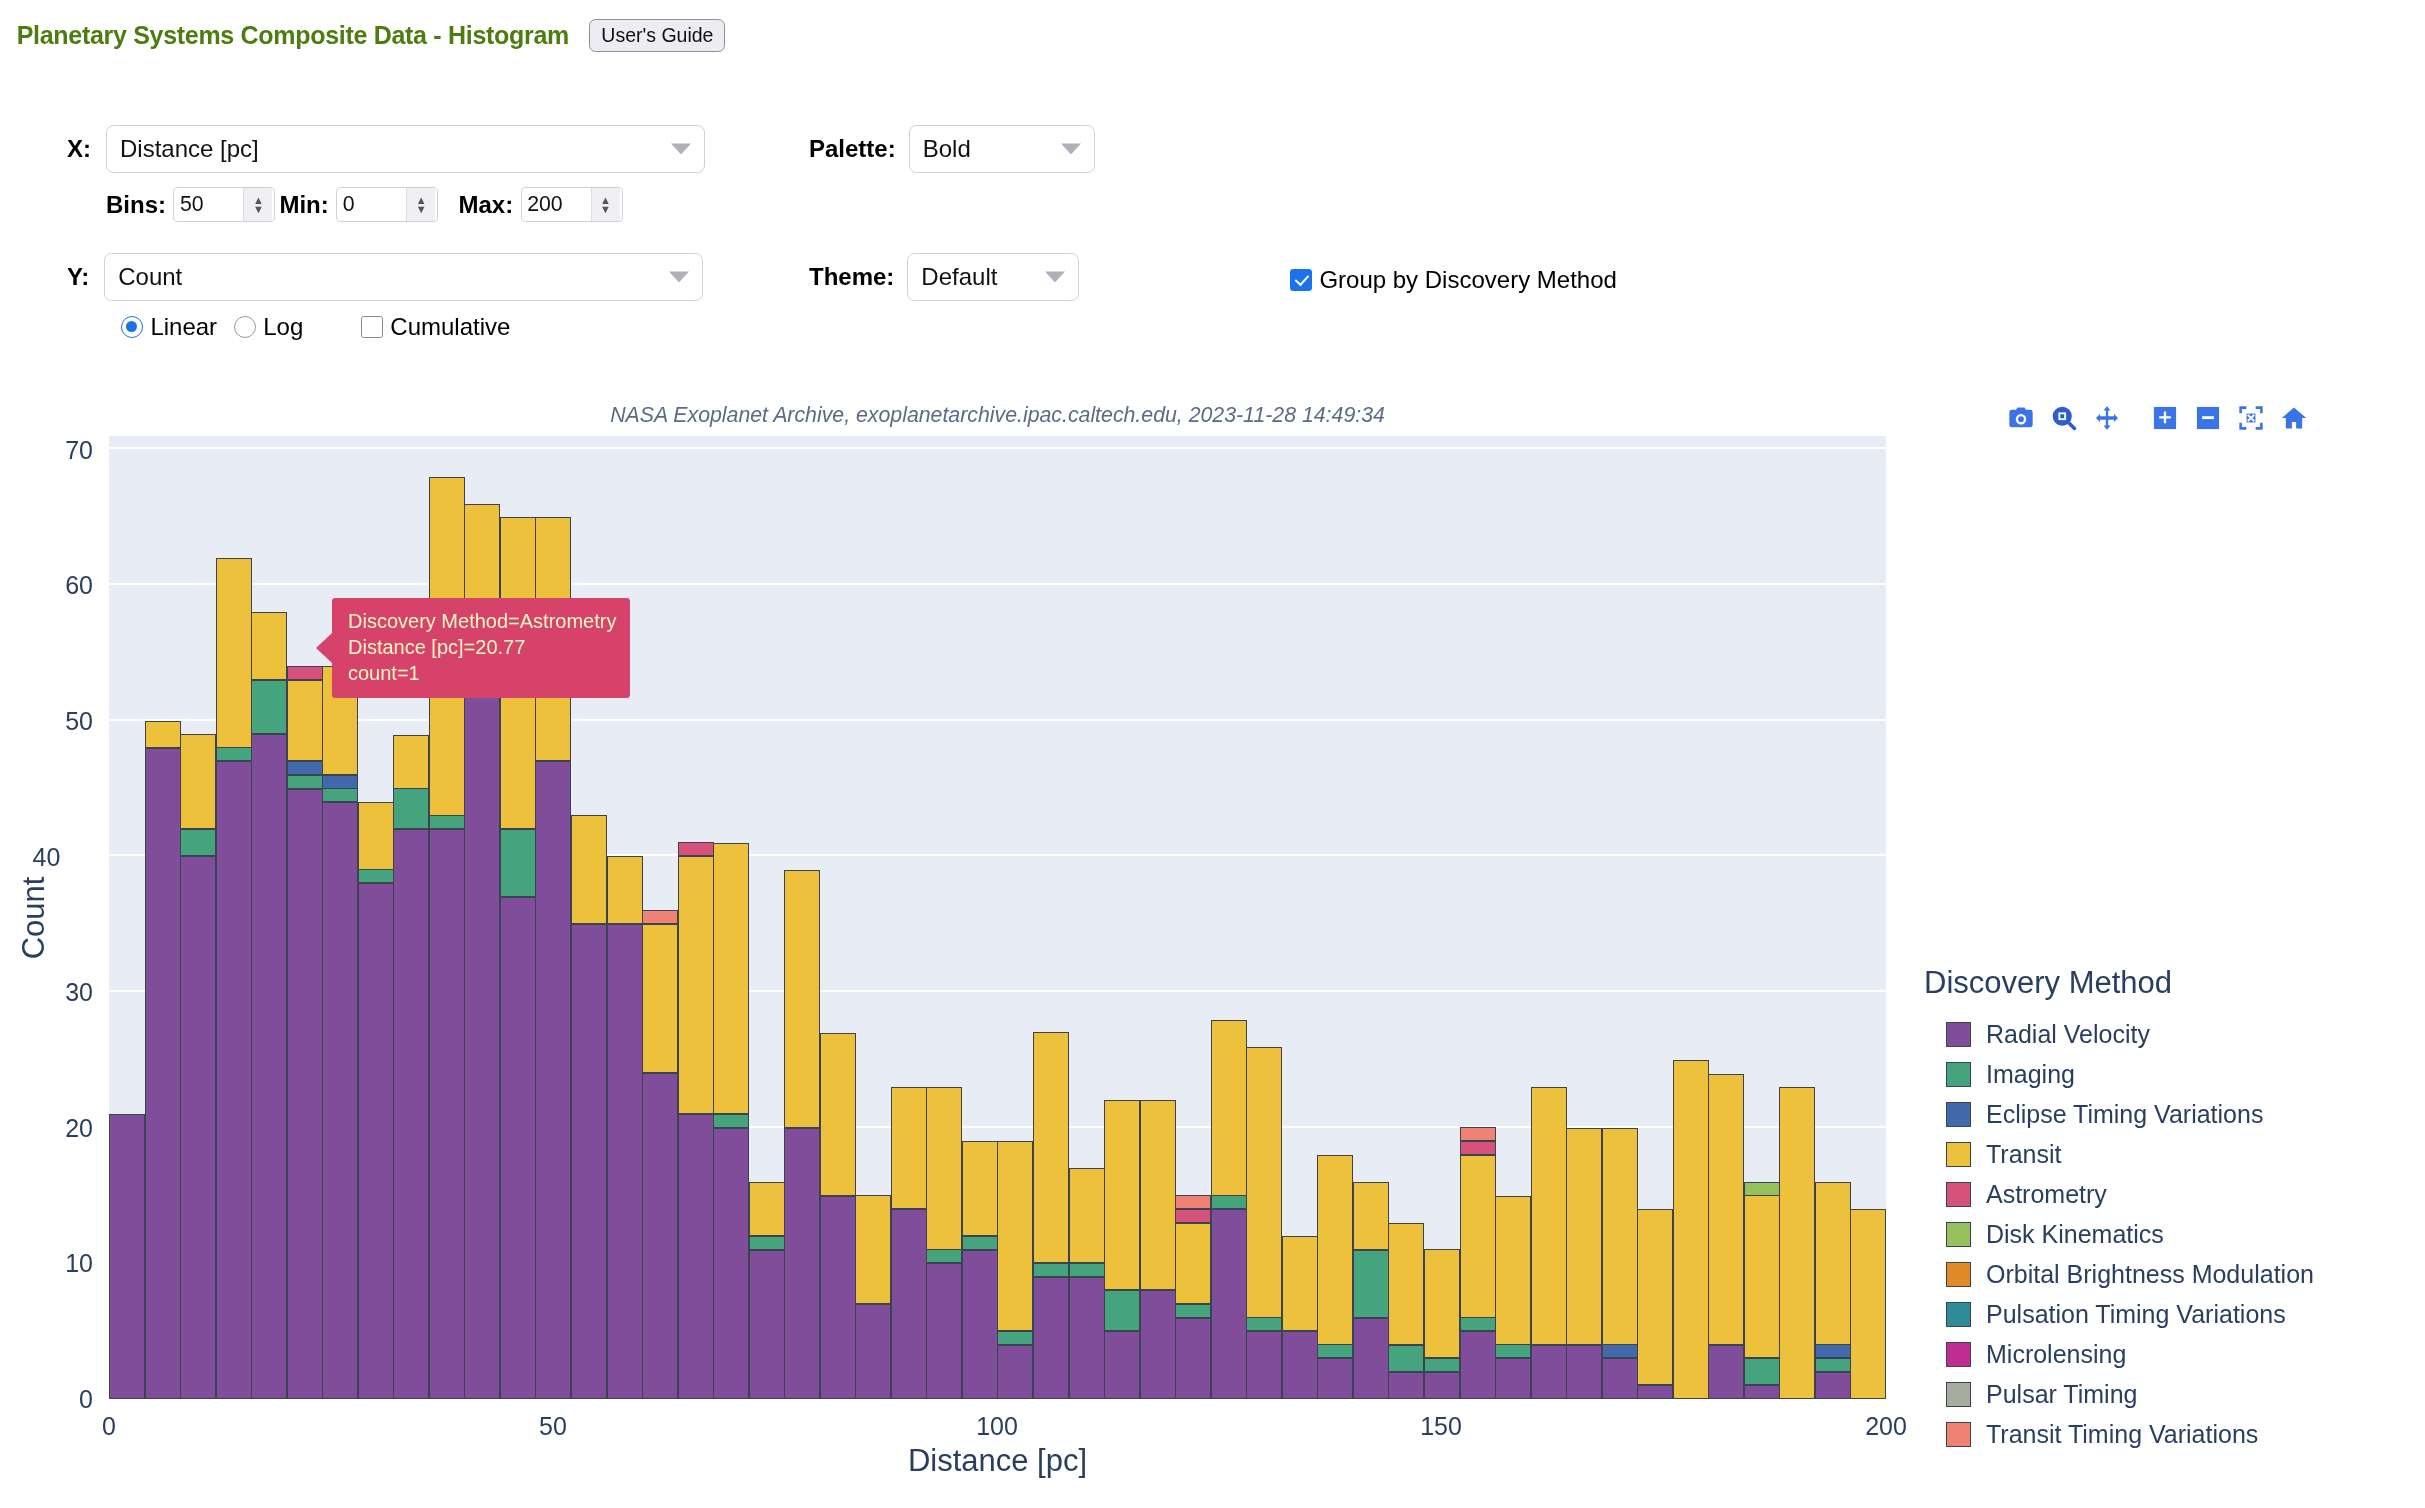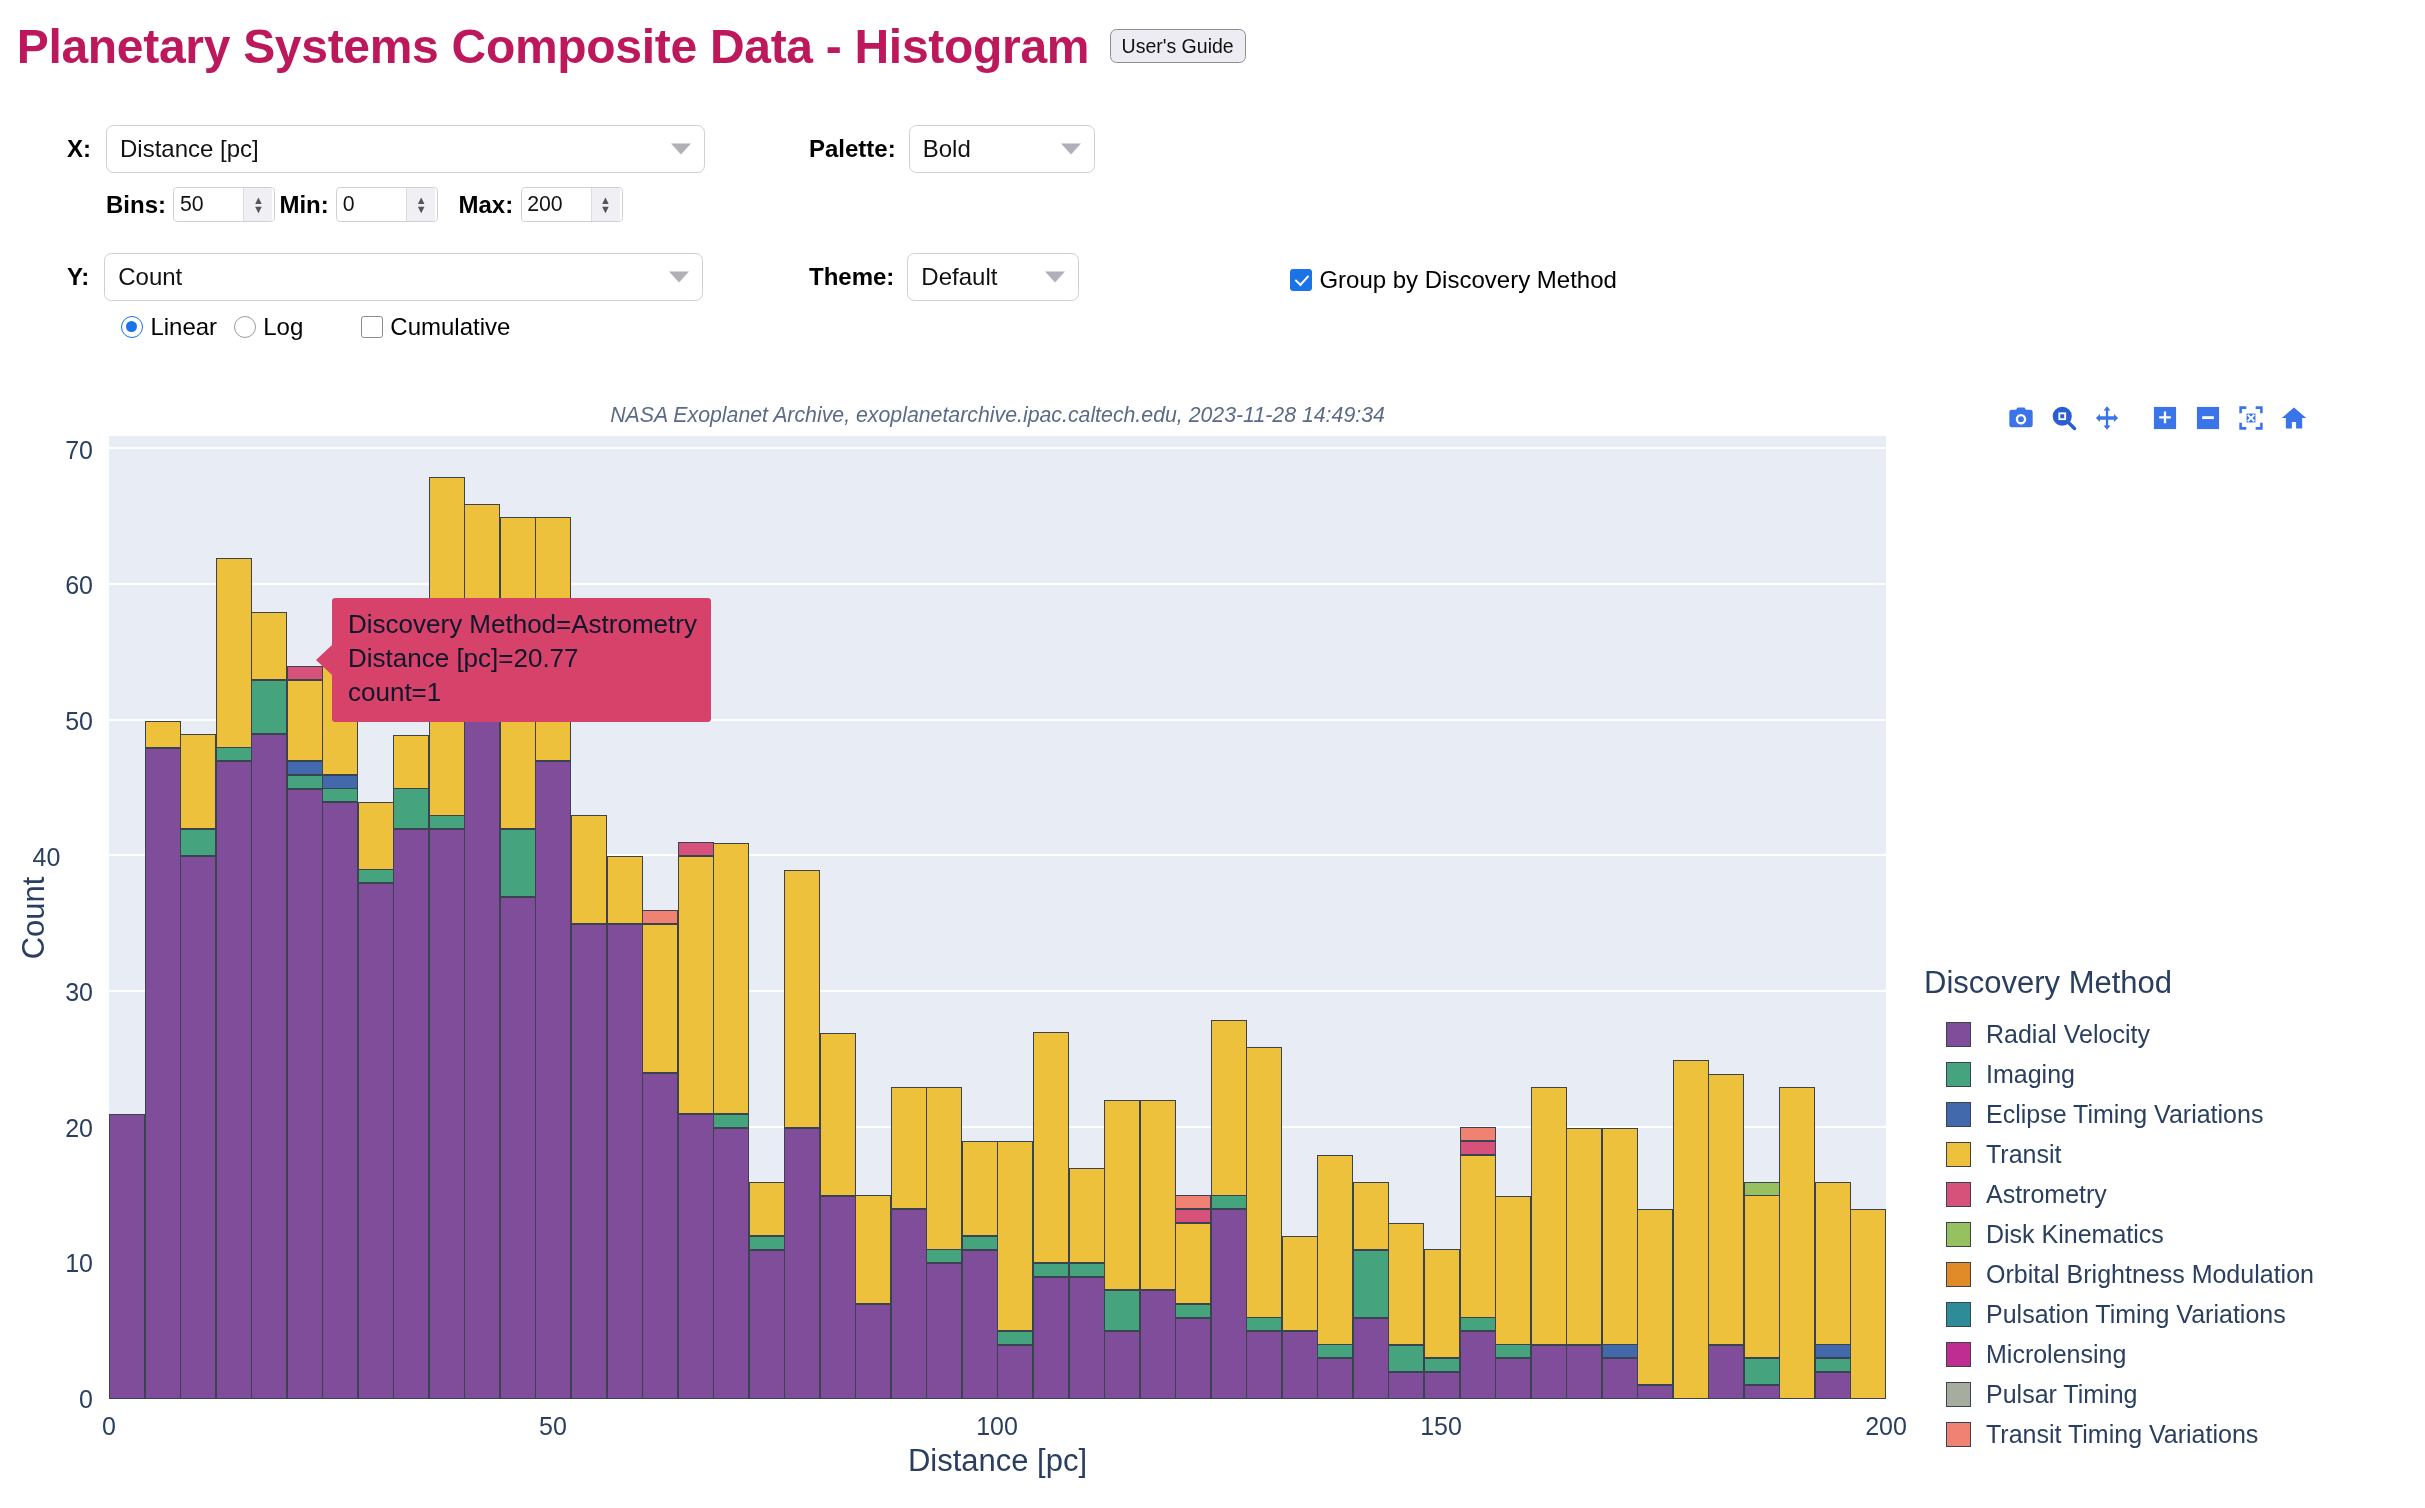--- a/index.html
+++ b/index.html
@@ -8,21 +8,21 @@
     width:2426px;height:1509px;
     background:#ffffff;
     font-family:"Liberation Sans", sans-serif;
     color:#2a3f5f;
     overflow:hidden;
   }
   
   .page{position:relative;width:2426px;height:1509px;}
   .title-row{position:absolute;left:16.7px;top:18.6px;display:flex;align-items:center;gap:20.4px;}
   .page-title{
-    font-size:48px;font-weight:bold;color:#be185d;letter-spacing:-0.3px;white-space:nowrap;
+    font-size:25px;font-weight:bold;color:#4d7c0f;letter-spacing:-0.3px;white-space:nowrap;
   }
   .guide-btn{
     font-size:19.5px;padding:4.6px 11px;border:0.9px solid #8d8d96;border-radius:6.5px;
     background:#ececf2;color:#111;cursor:pointer;line-height:1.15;
   }
   
   .controls{position:absolute;left:0;top:111px;width:2426px;height:241px;}
   .lbl{font-size:24px;color:#000;font-weight:normal;}
   .lbl.b{font-weight:bold;}
   .row{position:absolute;display:flex;align-items:center;}
@@ -86,22 +86,22 @@
   .seg{position:absolute;left:0;width:100%;box-sizing:border-box;
        border:1.5px solid #3b4250;}
   
   .legend{position:absolute;left:1924px;top:594px;width:483px;}
   .legend-title{font-size:31px;color:#2a3f5f;margin:0 0 13px 0;}
   .legend-item{display:flex;align-items:center;gap:15px;height:40px;cursor:pointer;padding-left:22px;}
   .swatch{width:25px;height:25px;border:1.5px solid #3b4250;box-sizing:border-box;flex:none;}
   .legend-label{font-size:25px;color:#2a3f5f;white-space:nowrap;}
   
   .tooltip{
-    position:absolute;background:#d6426a;color:#0f172a;border:1.4px solid #d6426a;
-    padding:9.3px 13px 11px 15px;font-size:26px;line-height:1.3;border-radius:2.8px;
+    position:absolute;background:#d6426a;color:#fef9c3;border:1.4px solid #d6426a;
+    padding:9.3px 13px 11px 15px;font-size:20px;line-height:1.3;border-radius:2.8px;
     white-space:nowrap;
   }
   .tooltip .tline{display:block;}
   .tooltip .arrow{
     position:absolute;left:-16.7px;top:50%;transform:translateY(-50%);
     width:0;height:0;border-top:15px solid transparent;border-bottom:15px solid transparent;
     border-right:16.7px solid #d6426a;
   }
 </style>
 </head>

